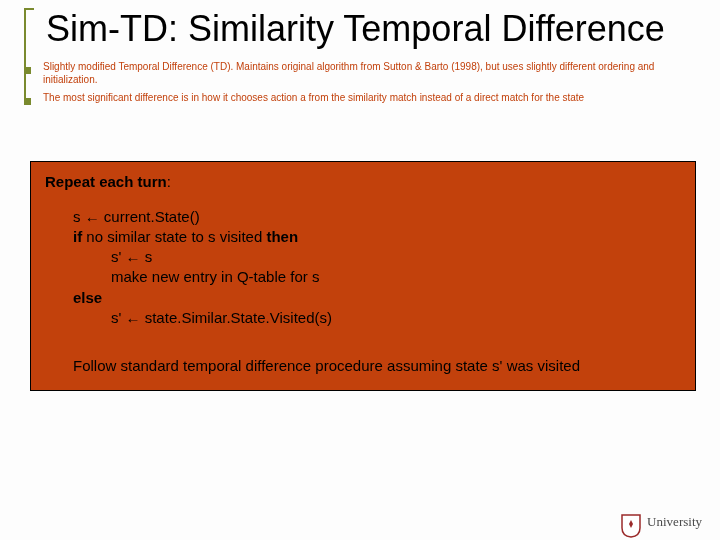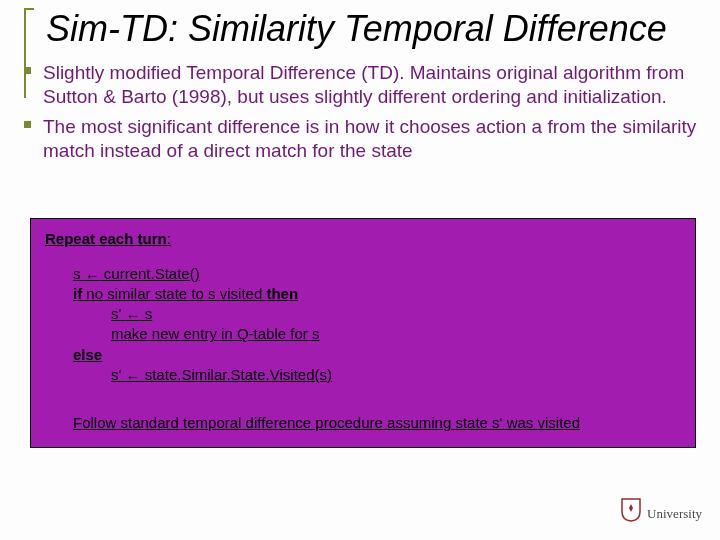--- a/index.html
+++ b/index.html
@@ -23,71 +23,69 @@
     width: 8px;
     height: 88px;
     border-left: 2px solid #7a8a2e;
     border-top: 2px solid #7a8a2e;
   }
   .title {
     font-size: 36px;
     color: #000;
     line-height: 1.15;
     padding-left: 6px;
-    font-style: italic;
   }
   .bullets {
     margin: 12px 0 0 0;
     padding: 0 20px 0 24px;
   }
   .bullet-row {
     display: flex;
     align-items: flex-start;
     margin-bottom: 6px;
   }
   .bullet-sq {
     width: 7px;
     height: 7px;
     background: #7a8a2e;
     margin-top: 6px;
     margin-right: 12px;
     flex-shrink: 0;
   }
   .bullet-text {
-    font-size: 19px;
-    color: #701a75;
+    font-size: 10px;
+    color: #c2410c;
     line-height: 1.25;
   }
   .algo-box {
     margin: 56px 24px 0 30px;
     border: 1.5px solid #000;
     padding: 10px 14px 14px 14px;
     font-size: 15px;
     line-height: 1.35;
-    background: #a21caf;
-    text-decoration: underline;
+    background: #c2410c;
   }
   .algo-box .heading {
     margin-bottom: 14px;
   }
   .algo-body {
     padding-left: 28px;
   }
   .indent1 { padding-left: 38px; }
   .algo-follow {
     margin-top: 28px;
     padding-left: 28px;
   }
   b { font-weight: bold; }
   .logo {
     position: absolute;
     right: 18px;
-    bottom: 18px;
+    bottom: 2px;
     display: flex;
-    align-items: flex-end;
+    align-items: flex-start;
     font-family: Georgia, 'Times New Roman', serif;
     color: #4a4a4a;
     font-size: 13px;
     padding-left: 45px;
   }
   .shield {
     width: 20px;
     height: 24px;
     margin-right: 6px;
     position: relative;

